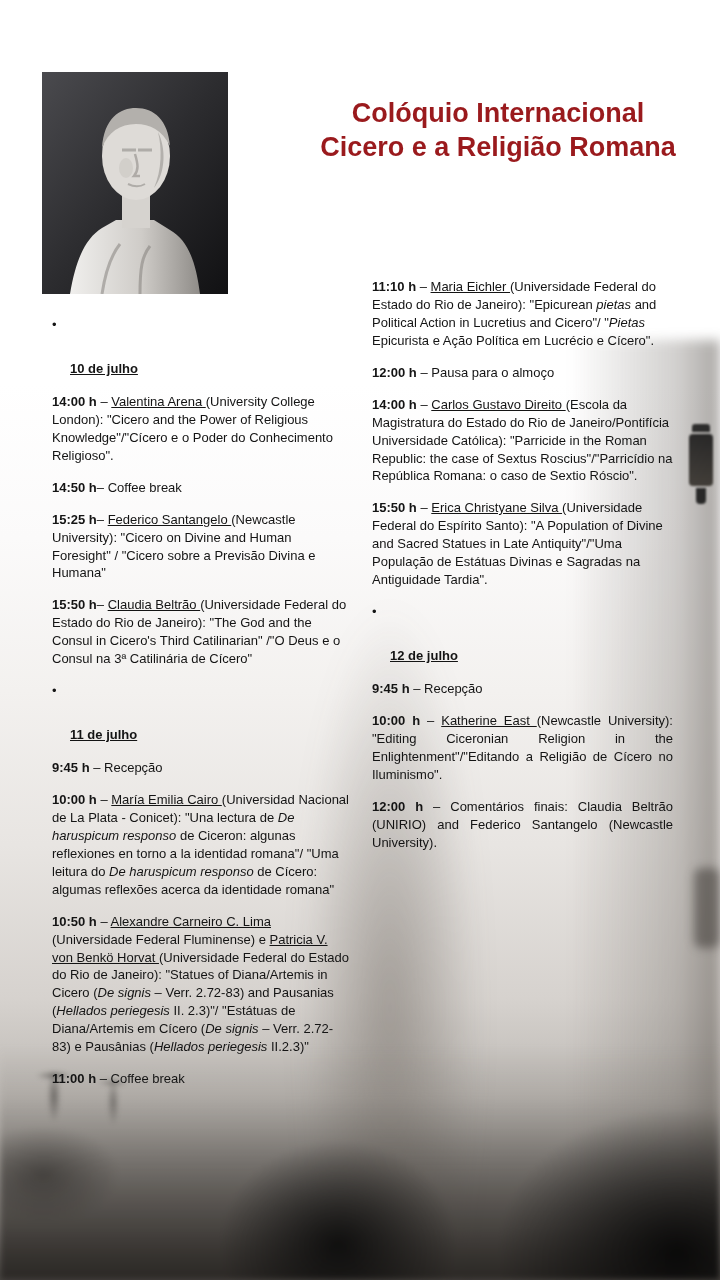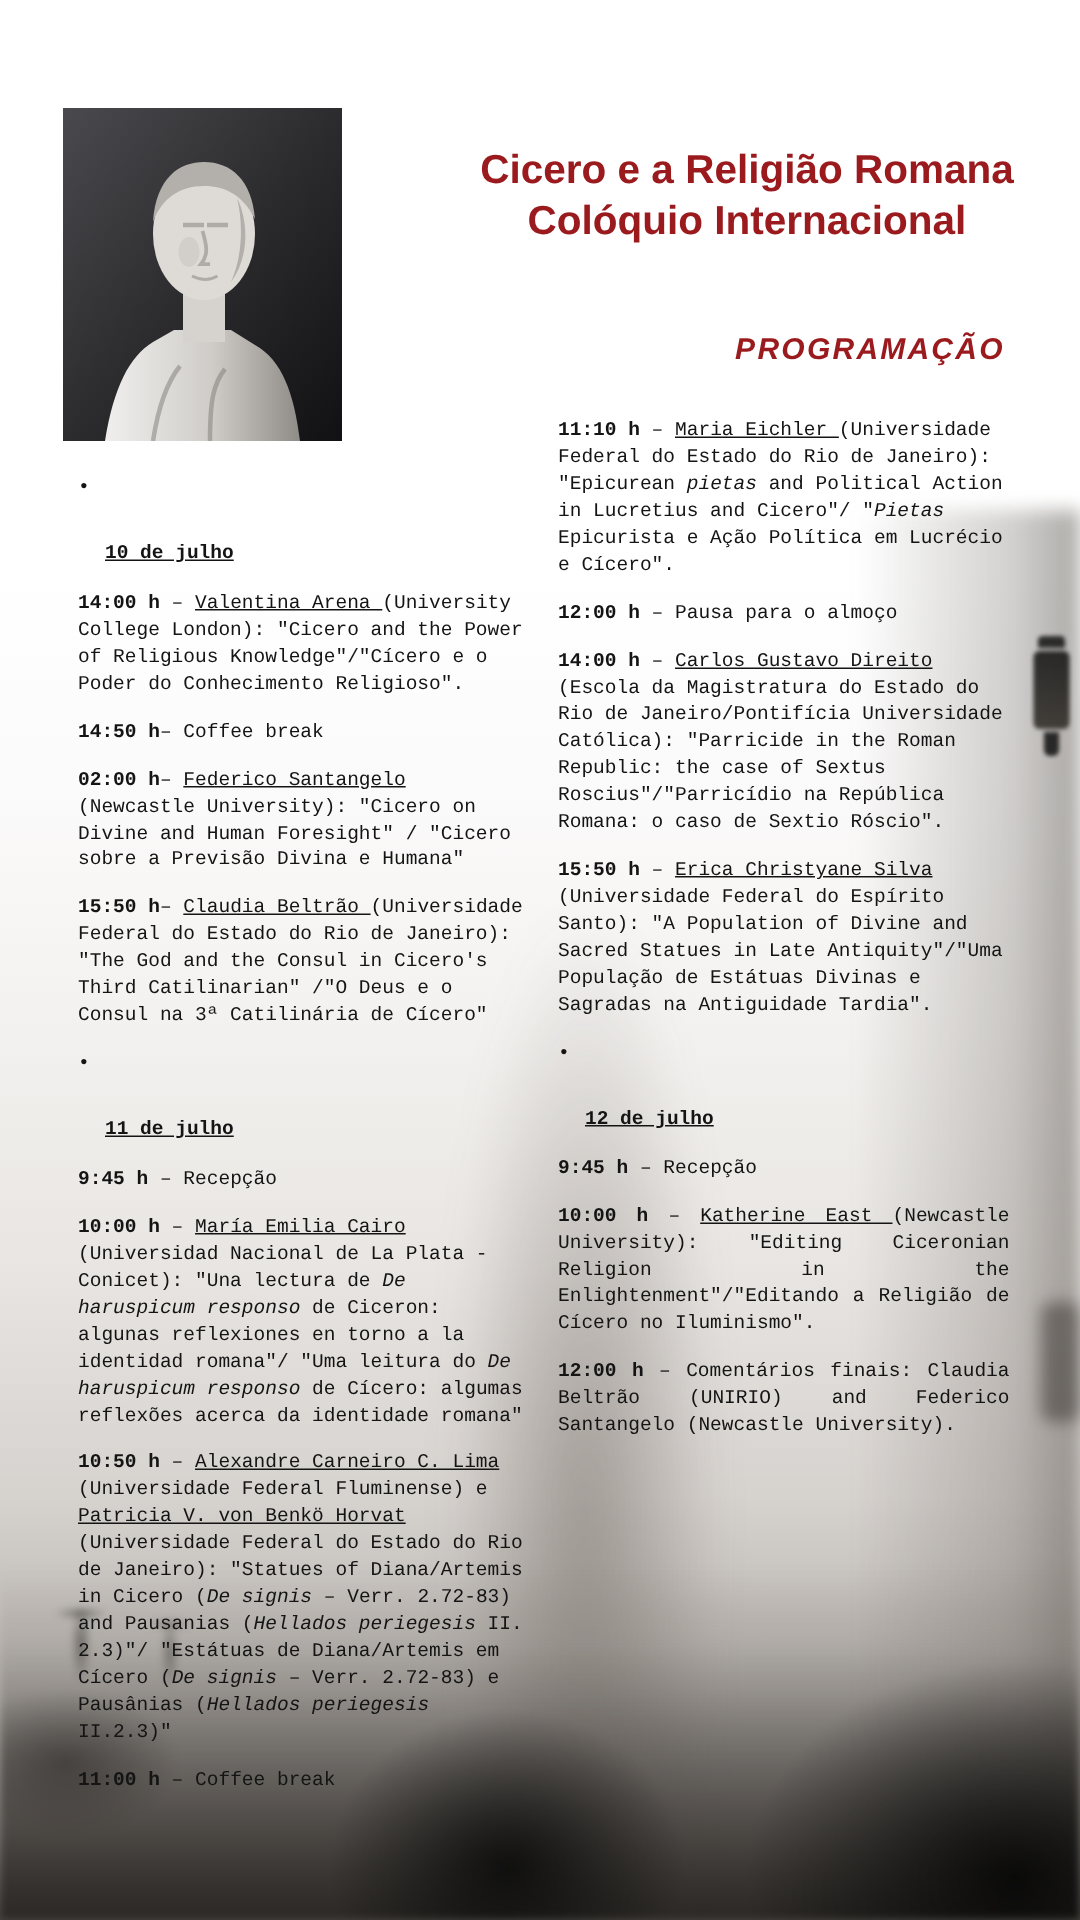--- a/index.html
+++ b/index.html
@@ -41,21 +41,21 @@
   
   .bust{position:absolute;left:42px;top:72px;width:186px;height:222px;z-index:2;}
   .bust svg{display:block;}
   
   .title-block{position:absolute;left:292px;top:96px;width:412px;text-align:center;color:var(--accent);z-index:3;}
   .t-line{font-size:27px;font-weight:bold;line-height:34px;}
   .t-date{font-size:16px;font-weight:bold;line-height:22px;margin-top:3px;}
   .t-prog{position:absolute;left:450px;top:222px;width:260px;text-align:center;color:var(--accent);
     font-size:20px;font-weight:bold;font-style:italic;letter-spacing:1.5px;z-index:3;}
   
-  .col{position:absolute;z-index:3;font-size:13px;line-height:1.38;font-family:Liberation Mono, monospace;}
+  .col{position:absolute;z-index:3;font-size:13px;line-height:1.38;}
   .col-left{left:52px;top:312px;width:298px;}
   .col-right{left:372px;top:278px;width:301px;}
   .entry{margin:0 0 14px 0;}
   .entry.justify{text-align:justify;}
   .day{margin:4px 0 15px 0;display:flex;}
   .day .bullet{width:18px;flex:0 0 18px;}
   .day .label{font-weight:bold;text-decoration:underline;margin-top:44px;}
   .seg-b{font-weight:bold;}
   .seg-u{text-decoration:underline;}
   .seg-i{font-style:italic;}
@@ -99,33 +99,32 @@
       <path d="M60 76 C62 46 78 36 94 36 C112 36 126 48 128 74 C120 58 108 52 94 52 C78 52 66 60 60 76 Z" fill="#b3b0ac"></path>
       <path d="M116 60 C124 76 124 100 112 116 C120 98 120 76 116 60 Z" fill="#a8a5a1" opacity="0.8"></path>
       <path d="M80 78 L94 78 M96 78 L110 78" stroke="#9b9894" stroke-width="3" fill="none" opacity="0.7"></path>
       <path d="M93 82 C96 92 97 98 92 104 L98 104" stroke="#a29f9b" stroke-width="2.5" fill="none" opacity="0.8"></path>
       <path d="M86 112 C92 115 98 115 103 112" stroke="#9b9894" stroke-width="2" fill="none" opacity="0.7"></path>
       <ellipse cx="84" cy="96" rx="7" ry="10" fill="#c9c6c2" opacity="0.6"></ellipse>
     </svg>
   </div>
 
   <div class="title-block">
+    <div class="t-line">Colóquio Internacional</div>
     <div class="t-line">Cicero e a Religião Romana</div>
-    <div class="t-line">Colóquio Internacional</div>
   </div>
-  <div class="t-prog">PROGRAMAÇÃO</div>
 
   <div class="col col-left">
       <div class="day">
         <span class="bullet">•</span>
         <span class="label">10 de julho</span>
       </div>
       <p class="entry"><span class="seg-b">14:00 h</span><span> – </span><span class="seg-u">Valentina Arena </span><span>(University College London):  "Cicero and the Power of Religious Knowledge"/"Cícero e o Poder do Conhecimento Religioso".</span></p>
       <p class="entry"><span class="seg-b">14:50 h</span><span>– Coffee break</span></p>
-      <p class="entry"><span class="seg-b">02:00 h</span><span>– </span><span class="seg-u">Federico Santangelo </span><span>(Newcastle University): "Cicero on Divine and Human Foresight" / "Cicero sobre a Previsão Divina e Humana"</span></p>
+      <p class="entry"><span class="seg-b">15:25 h</span><span>– </span><span class="seg-u">Federico Santangelo </span><span>(Newcastle University): "Cicero on Divine and Human Foresight" / "Cicero sobre a Previsão Divina e Humana"</span></p>
       <p class="entry"><span class="seg-b">15:50 h</span><span>– </span><span class="seg-u">Claudia Beltrão </span><span>(Universidade Federal do Estado do Rio de Janeiro): "The God and the Consul in Cicero's Third Catilinarian" /"O Deus e o Consul na 3ª Catilinária de Cícero"</span></p>
       <div class="day">
         <span class="bullet">•</span>
         <span class="label">11 de julho</span>
       </div>
       <p class="entry"><span class="seg-b">9:45 h</span><span> – Recepção</span></p>
       <p class="entry"><span class="seg-b">10:00 h</span><span> – </span><span class="seg-u">María Emilia Cairo </span><span>(Universidad Nacional de La Plata - Conicet): "Una lectura de </span><span class="seg-i">De haruspicum responso</span><span> de Ciceron: algunas reflexiones en torno a la identidad romana"/ "Uma leitura do </span><span class="seg-i">De haruspicum responso</span><span> de Cícero: algumas reflexões acerca da identidade romana"</span></p>
       <p class="entry"><span class="seg-b">10:50 h</span><span> – </span><span class="seg-u">Alexandre Carneiro C. Lima </span><span>(Universidade Federal Fluminense) e </span><span class="seg-u">Patricia V. von Benkö Horvat </span><span>(Universidade Federal do Estado do Rio de Janeiro):  "Statues of Diana/Artemis in Cicero (</span><span class="seg-i">De signis</span><span> – Verr. 2.72-83) and Pausanias (</span><span class="seg-i">Hellados periegesis</span><span> II. 2.3)"/ "Estátuas de Diana/Artemis em Cícero (</span><span class="seg-i">De signis</span><span> – Verr. 2.72-83) e Pausânias (</span><span class="seg-i">Hellados periegesis</span><span> II.2.3)"</span></p>
       <p class="entry"><span class="seg-b">11:00 h</span><span> – Coffee break</span></p>
     </div>

